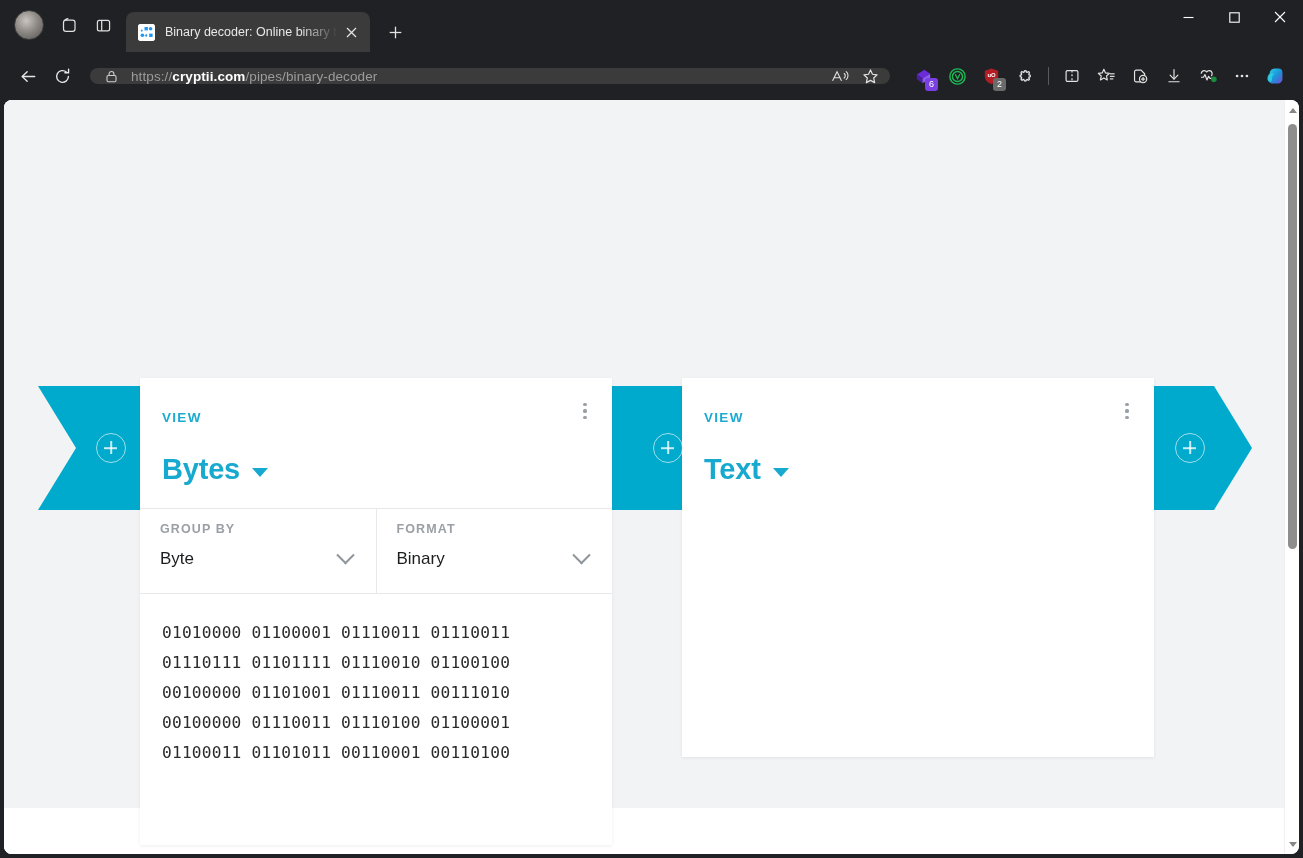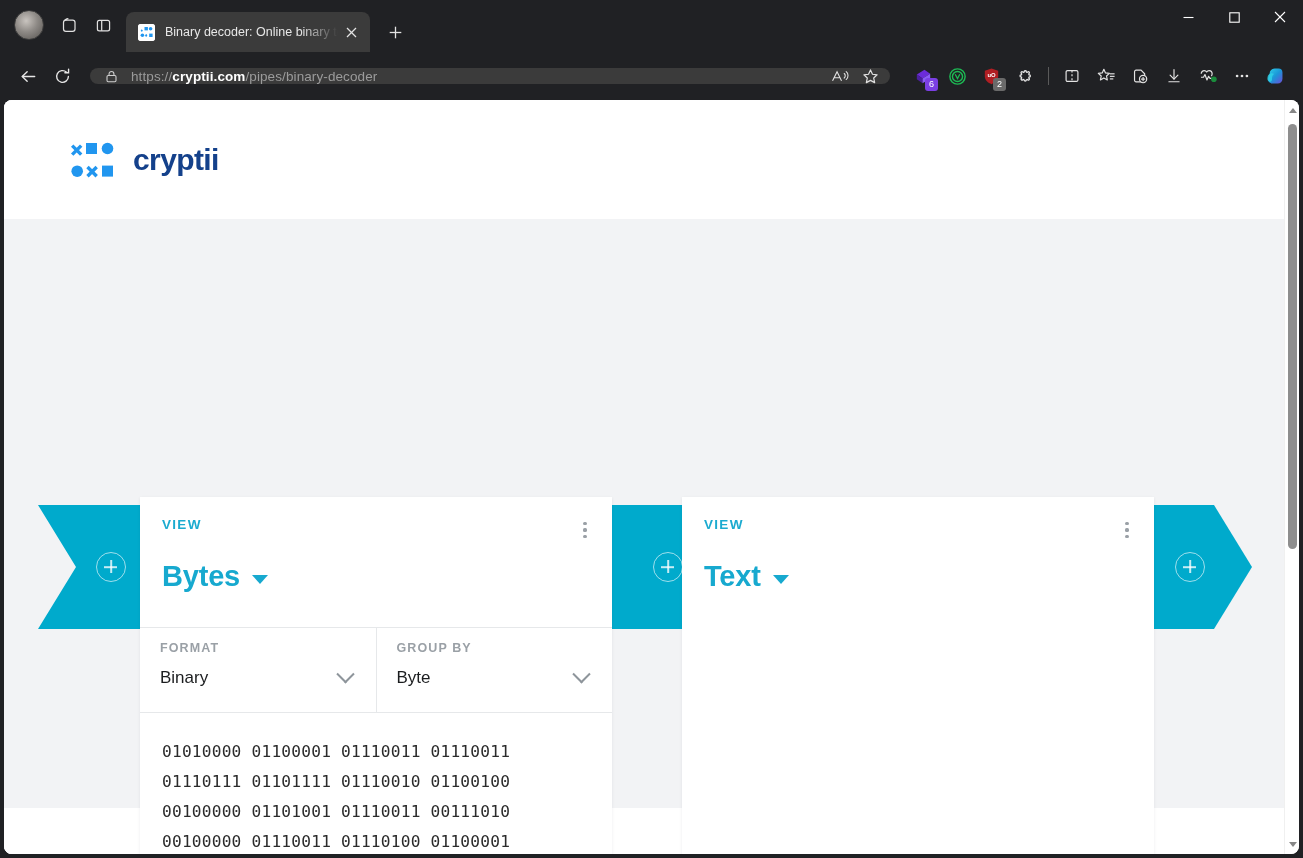--- a/index.html
+++ b/index.html
@@ -241,21 +241,21 @@
   .brick {
     position: absolute;
     background: #ffffff;
     z-index: 3;
     box-shadow: 0 1px 3px rgba(20,30,50,.08);
   }
   .brick-bytes { left: 136px; top: 278px; width: 472px; height: 467px; }
   .brick-text  { left: 678px; top: 278px; width: 472px; height: 379px; }
 
   .brick-head {
-    padding: 20px 22px 0 22px;
+    padding: 32px 22px 0 22px;
     position: relative;
     height: 130px;
   }
   .brick-kicker {
     color: #1cabd0;
     font-size: 13.5px;
     font-weight: 700;
     letter-spacing: 1.3px;
   }
   .brick-menu {
@@ -573,35 +573,20 @@
           <path d="M4.2 10.8c.9-1.9 2.4-2.9 4.3-2.9 1 0 1.8.3 2.4.8-1.5 1-2.2 2.6-2.2 4.7v1.4c0 1.4-.9 2.4-2.3 2.4-1.6 0-2.7-1.3-2.7-3.1 0-1.2.2-2.3.5-3.3z" fill="#2fd0e8" opacity="0.85"></path>
         </svg>
       </div>
     </div>
   </div>
 
   <div class="viewport">
 
     <div class="page-scroll">
 
-      <div class="site-header">
-        <div class="logo-wrap">
-          <div class="logo-mark">
-            <svg width="46" height="40" viewBox="0 0 46 40">
-              <rect x="16" y="3" width="11" height="11" fill="#2196ef"></rect>
-              <circle cx="37.5" cy="8.5" r="5.8" fill="#2196ef"></circle>
-              <path d="M2.2 14.6 l9 -9 M2.2 5.6 l9 9" stroke="#2196ef" stroke-width="3.4"></path>
-              <circle cx="7.2" cy="31.2" r="5.8" fill="#2196ef"></circle>
-              <path d="M17.5 36.2 l9.2 -9.2 M17.5 27 l9.2 9.2" stroke="#2196ef" stroke-width="3.4"></path>
-              <rect x="32" y="25.6" width="11" height="11" fill="#2196ef"></rect>
-            </svg>
-          </div>
-          <div class="logo-text">cryptii</div>
-        </div>
-      </div>
 
       <div class="workspace">
         <div class="pipe">
 
           <div class="connector conn-start">
             <div class="plus-circle"></div>
           </div>
           <div class="connector conn-mid">
             <div class="plus-circle"></div>
           </div>
@@ -618,30 +603,30 @@
                   <i></i>
               </div>
               <div class="brick-title-row">
                 <span class="brick-title">Bytes</span>
                 <span class="caret-down"></span>
               </div>
             </div>
 
             <div class="settings-row">
               <div class="setting">
-                <div class="setting-label">FORMAT</div>
+                <div class="setting-label">GROUP BY</div>
                 <div class="setting-value-row">
-                  <span class="setting-value">Binary</span>
+                  <span class="setting-value">Byte</span>
                   <span class="chev"></span>
                 </div>
               </div>
               <div class="setting">
-                <div class="setting-label">GROUP BY</div>
+                <div class="setting-label">FORMAT</div>
                 <div class="setting-value-row">
-                  <span class="setting-value">Byte</span>
+                  <span class="setting-value">Binary</span>
                   <span class="chev"></span>
                 </div>
               </div>
             </div>
 
             <div class="brick-body">01010000 01100001 01110011 01110011
 01110111 01101111 01110010 01100100
 00100000 01101001 01110011 00111010
 00100000 01110011 01110100 01100001
 01100011 01101011 00110001 00110100</div>

